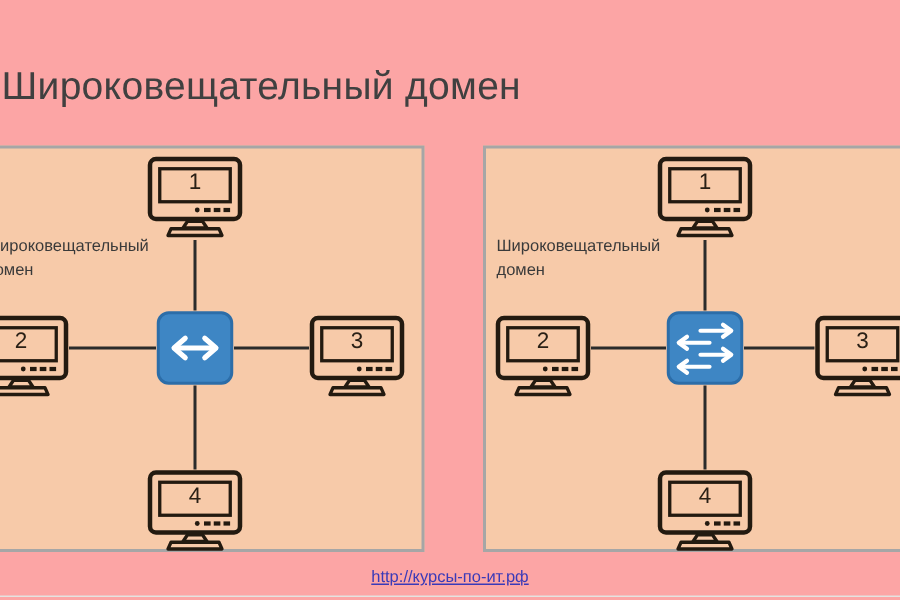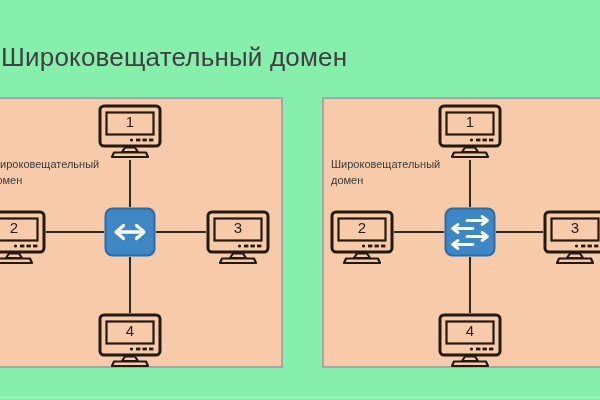--- a/index.html
+++ b/index.html
@@ -8,21 +8,21 @@
     width: 600px;
     height: 400px;
     overflow: hidden;
     background: #ffffff;
     font-family: "Liberation Sans", sans-serif;
   }
   .stage {
     position: relative;
     width: 600px;
     height: 400px;
-    background: #86efac;
+    background: #fca5a5;
     overflow: hidden;
   }
   .slide-title {
     position: absolute;
     left: 1px;
     top: 42px;
     font-size: 26px;
     color: #404040;
     letter-spacing: 0.2px;
     white-space: nowrap;
@@ -209,15 +209,16 @@
       <span class="num">4</span>
     </div>
 
     <div class="device" style="left:120px; top:108px;">
       <svg width="52" height="50" viewBox="0 0 52 50">
           <use href="#switch-glyph"></use>
         </svg>
     </div>
   </div>
 
+  <a class="footer-link" href="#">http://курсы-по-ит.рф</a>
   <div class="bottom-divider"></div>
 
 </div>
 
 </body></html>

